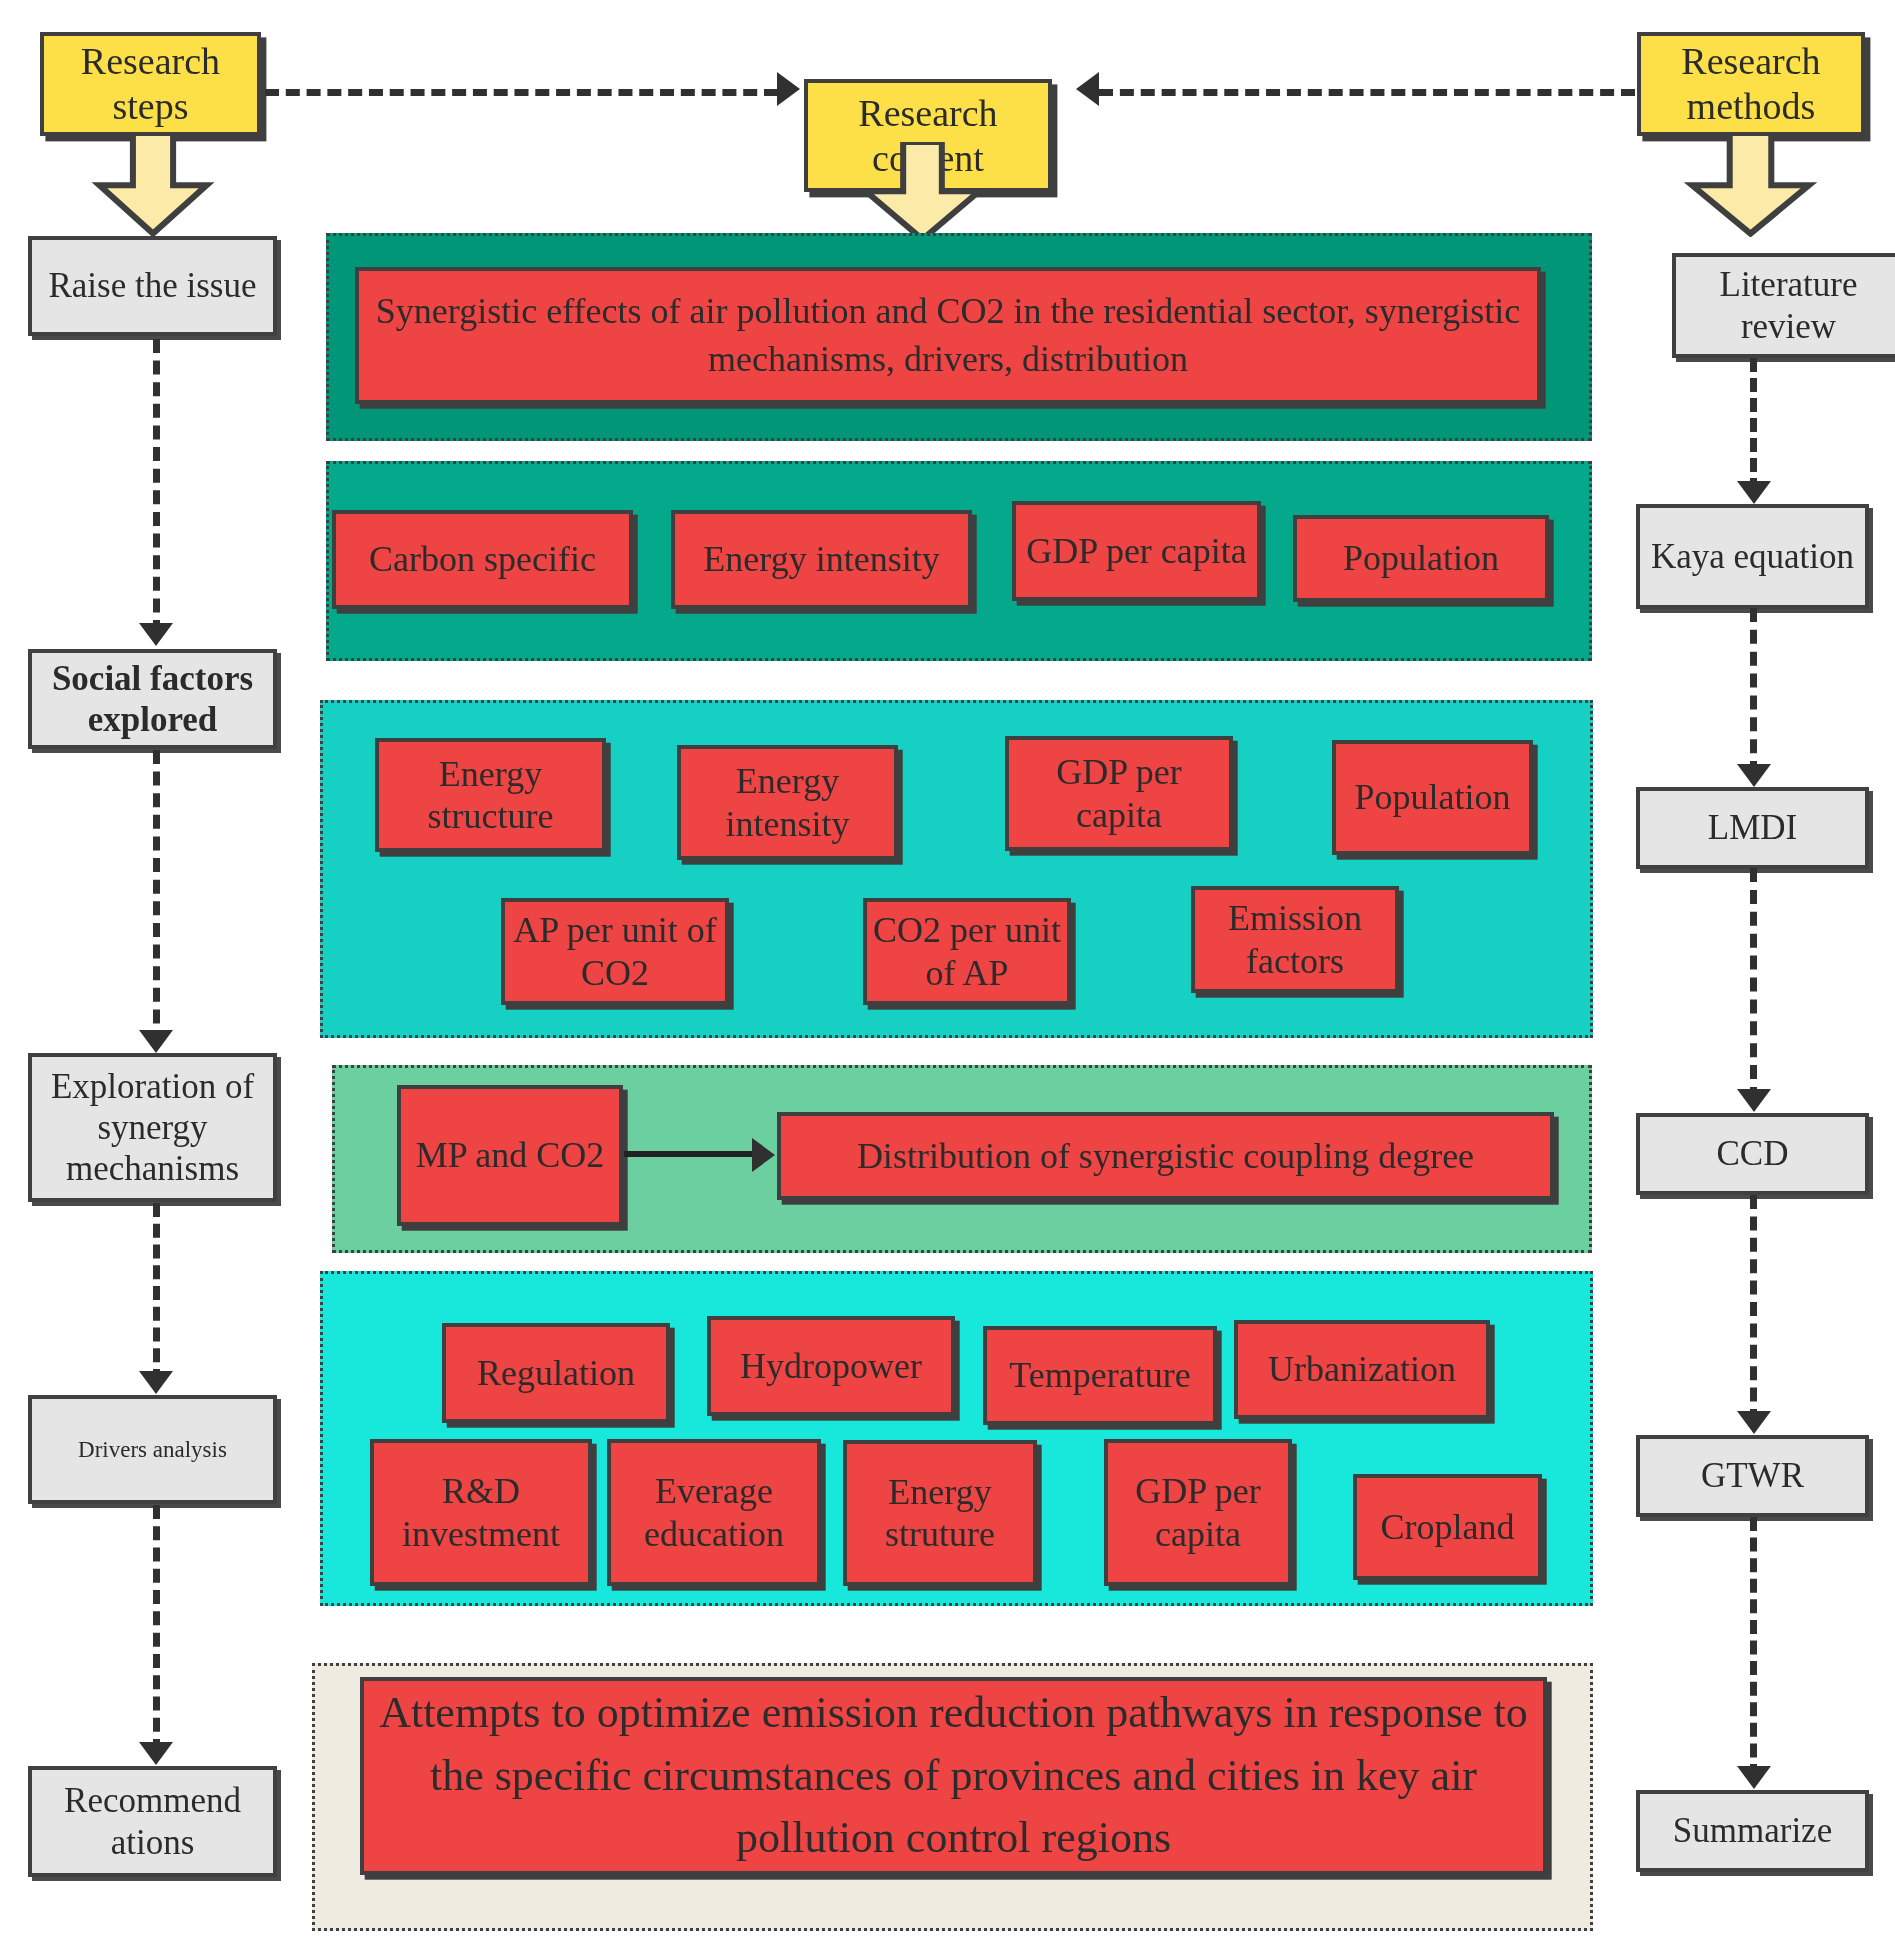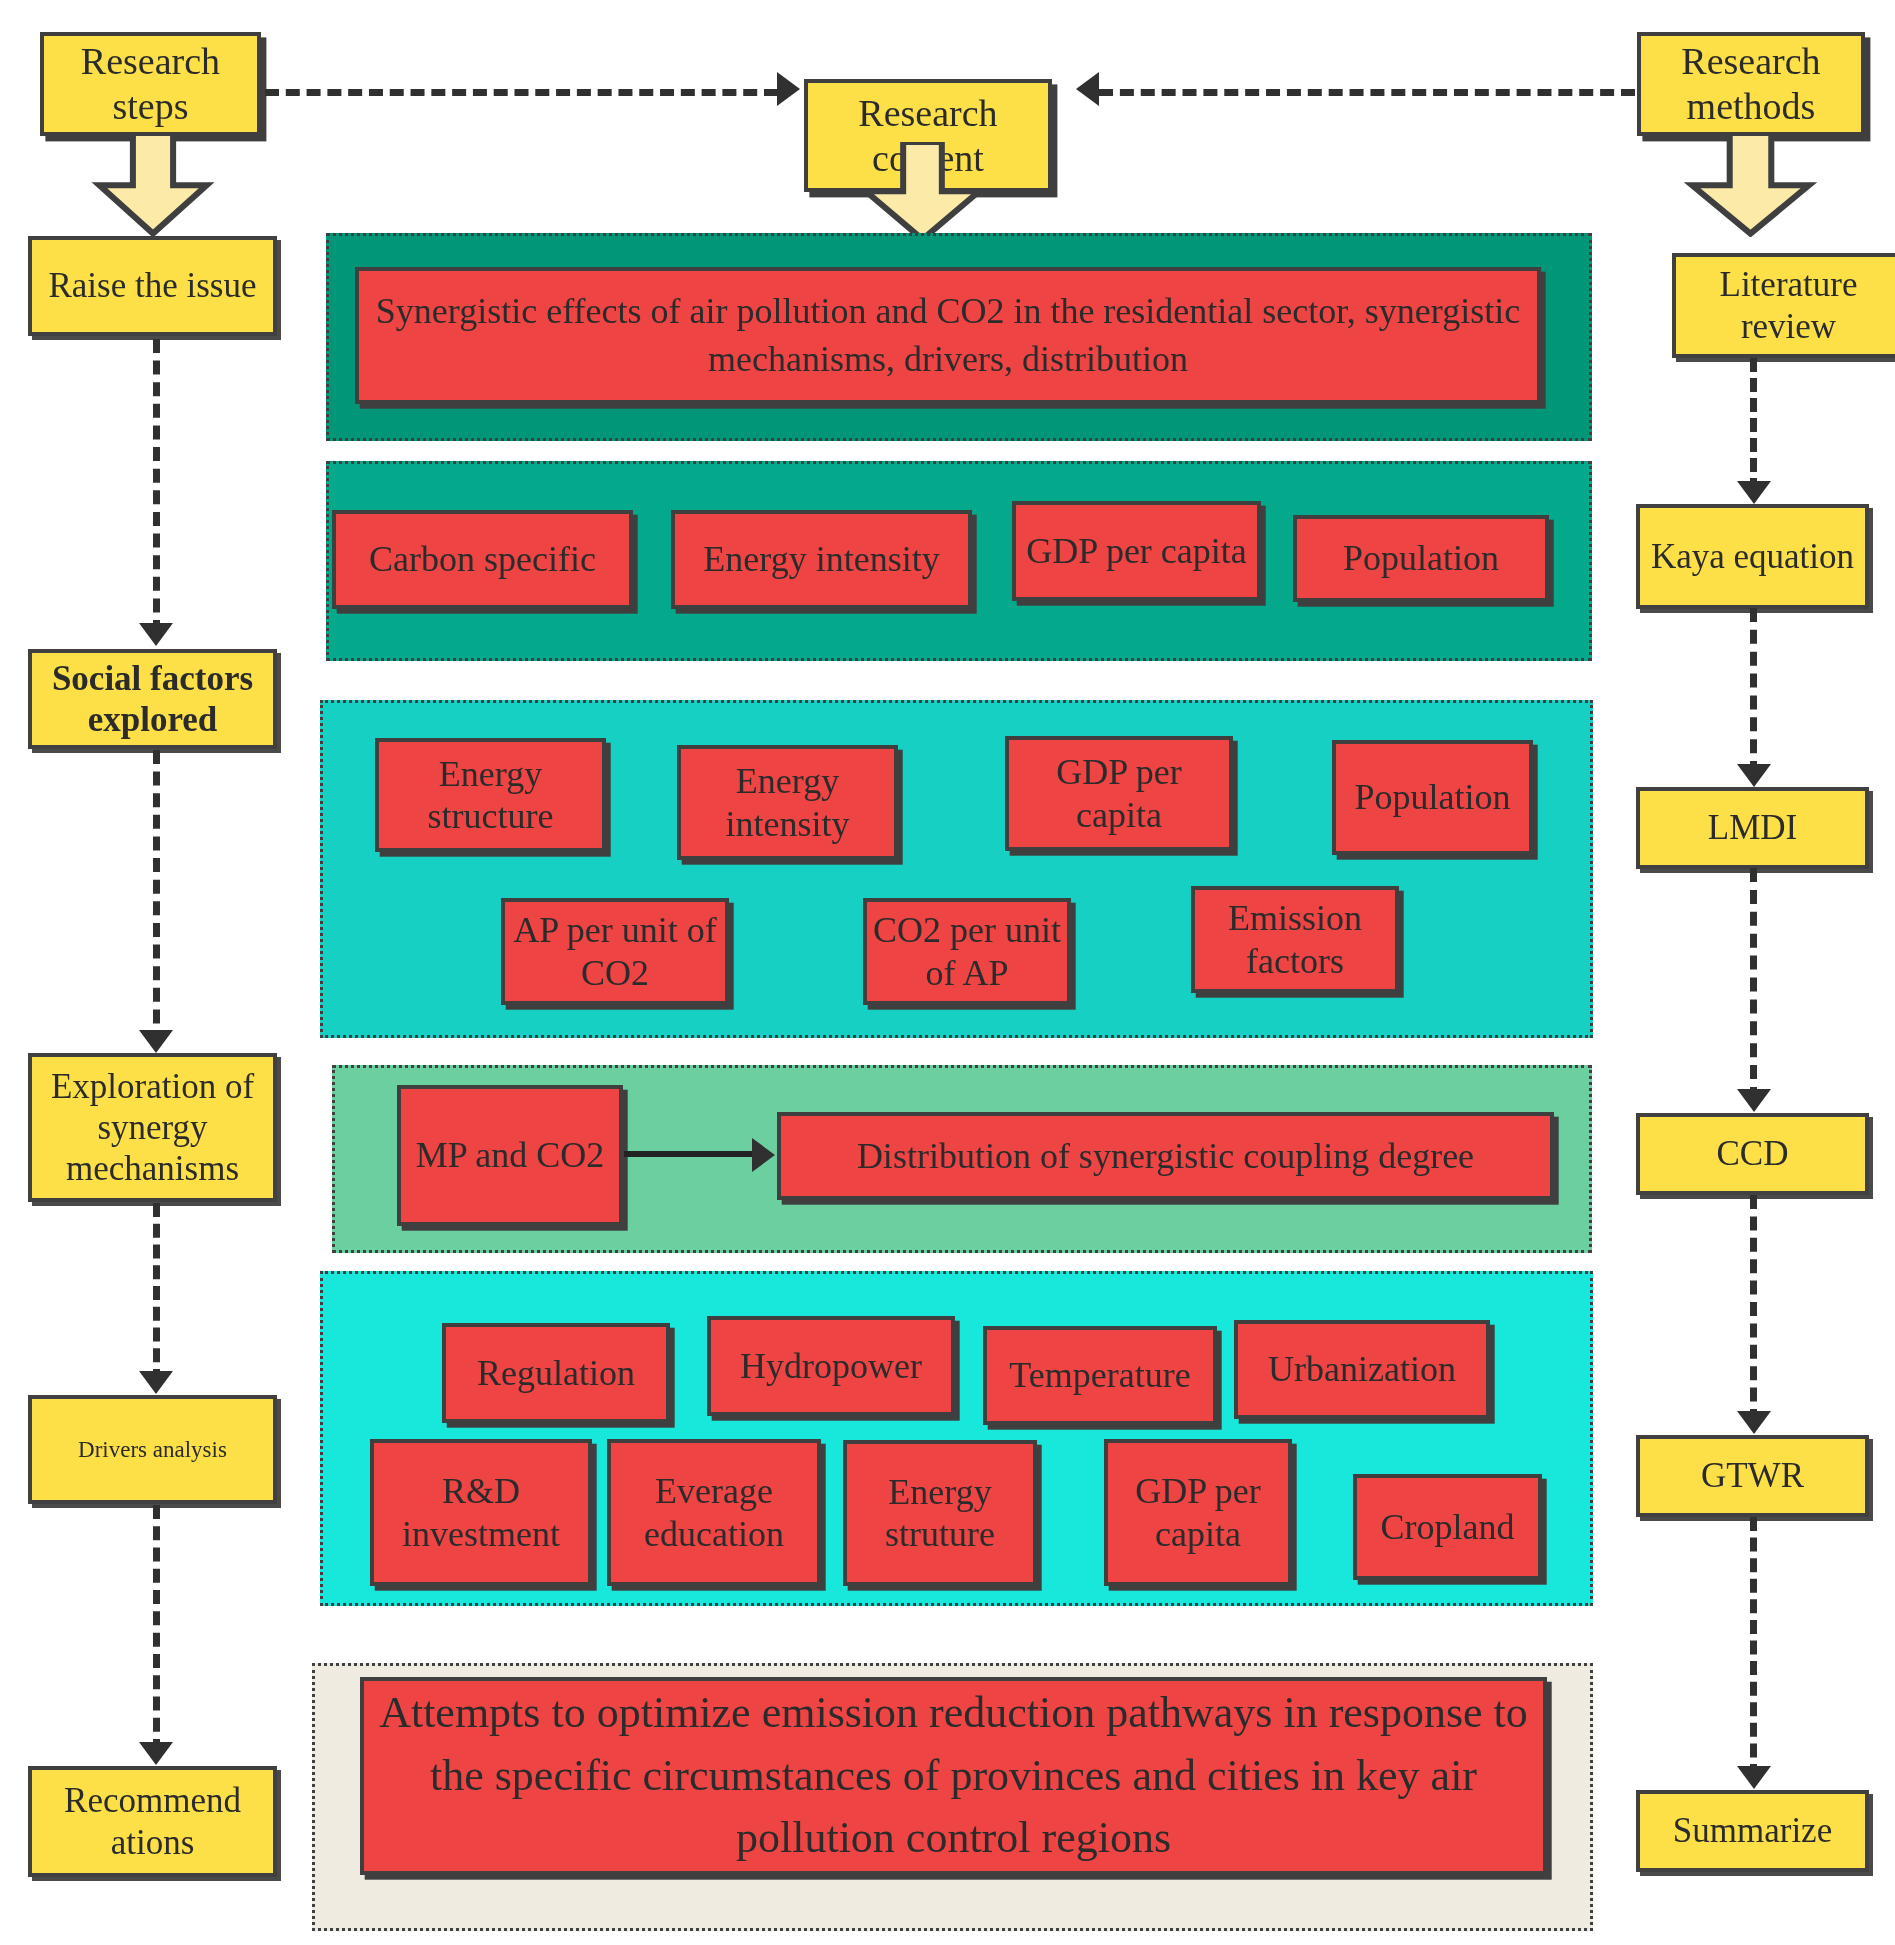--- a/index.html
+++ b/index.html
@@ -24,21 +24,21 @@
     align-items:center;
     justify-content:center;
     text-align:center;
     line-height:1.18;
     border:4.7px solid #3f3f3f;
     background:#ef4444;
     box-shadow:4.7px 4.7px 0 0 #3f3f3f;
     padding:2.7px 4px;
   }
   .node.gray{
-    background:#fde047;
+    background:#e5e5e5;
     box-shadow:4px 4px 0 0 #4a4a4a;
     border:4px solid #404040;
   }
   .node.header{
     background:#fde047;
     border:4.7px solid #3f3f3f;
     box-shadow:5.4px 5.4px 0 0 #3f3f3f;
   }
   .node span{display:block;}
 

